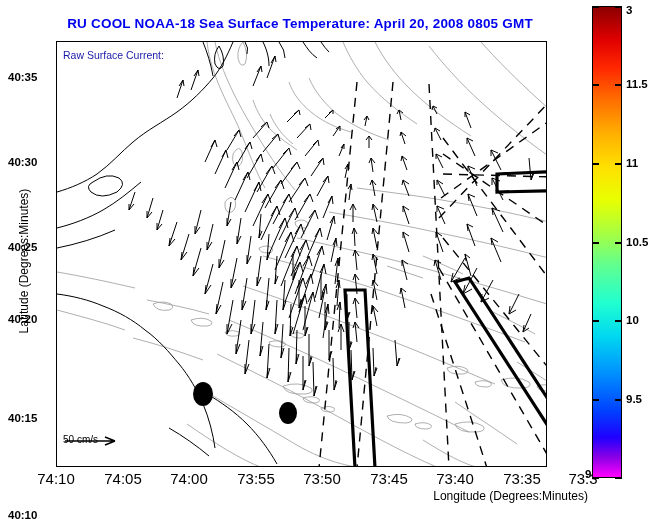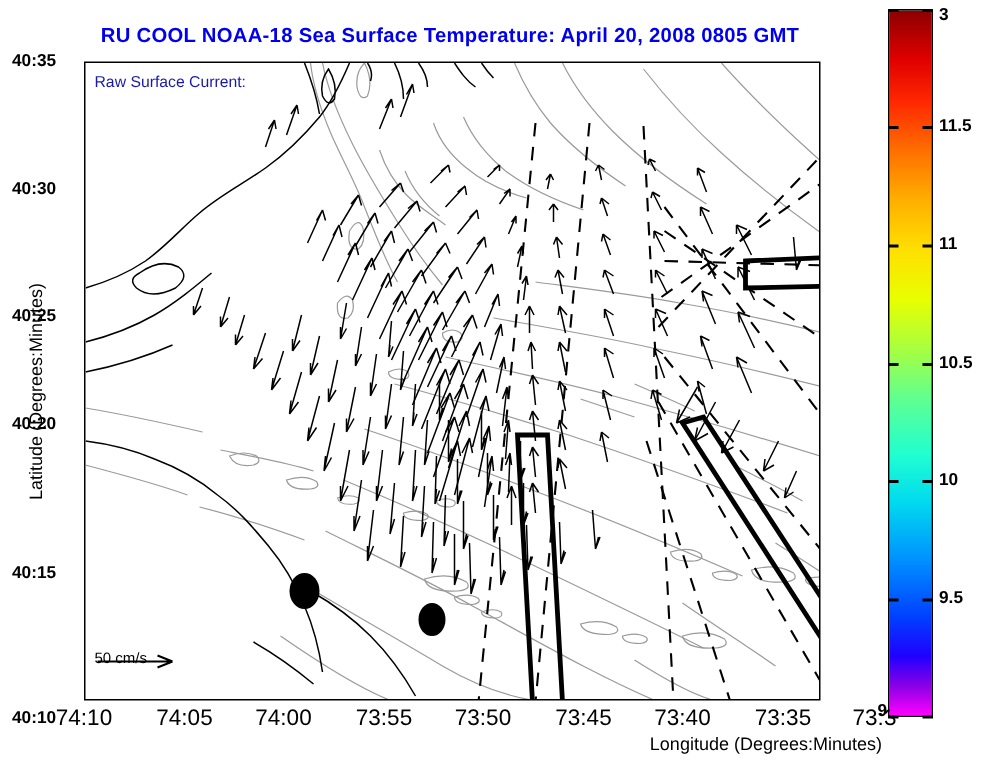--- a/index.html
+++ b/index.html
@@ -34,21 +34,21 @@
     margin-bottom:3px;
   }
   
   .xticklabels, .yticklabels{position:absolute;}
   .xtl{
     position:absolute;font-size:15px;font-weight:normal;color:#000;
     transform:translateX(-50%);white-space:nowrap;
   }
   .ytl{
     position:absolute;font-size:11.5px;font-weight:bold;color:#000;
-    transform:translateY(-50%);text-align:center;white-space:nowrap;
+    transform:translateY(-50%);text-align:center;white-space:nowrap;margin-top:36px;
   }
   .xaxis-title{
     position:absolute;left:56px;top:489px;width:532px;text-align:right;
     font-size:12px;color:#000;white-space:nowrap;
   }
   .yaxis-title{
     position:absolute;left:-86px;top:254px;width:220px;text-align:center;
     font-size:12px;color:#000;transform:rotate(-90deg);white-space:nowrap;
   }
   

